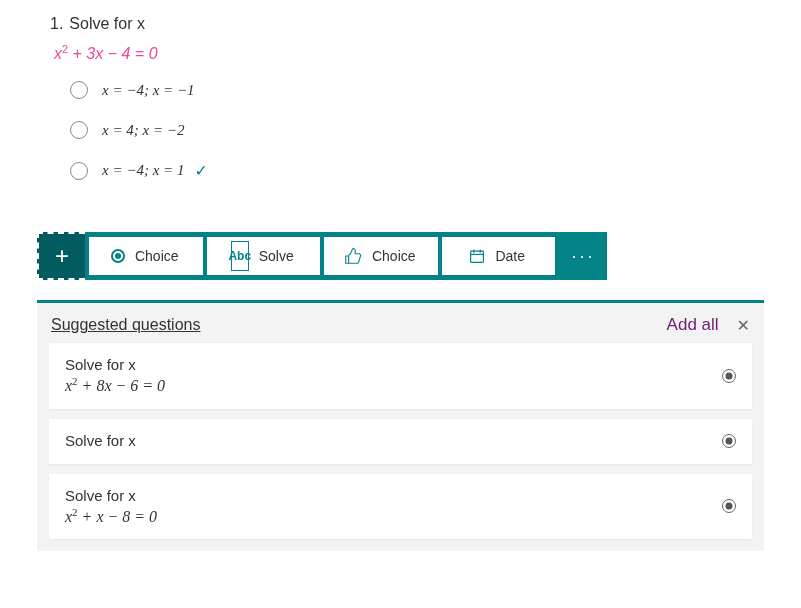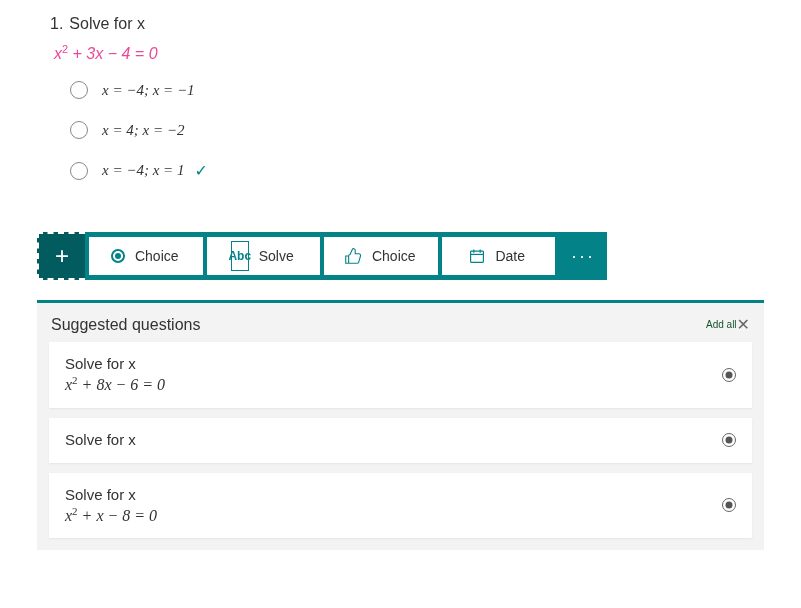--- a/index.html
+++ b/index.html
@@ -174,26 +174,27 @@
   }
   .suggested-header {
     display: flex;
     align-items: center;
     padding: 12px 14px 8px 14px;
   }
   .suggested-title {
     font-size: 16px;
     color: #333;
     flex: 1;
+    text-decoration: underline;
   }
   .add-all {
-    color: #14532d;
-    font-size: 10px;
-    cursor: pointer;
-    margin-right: 0;
+    color: #701a75;
+    font-size: 17px;
+    cursor: pointer;
+    margin-right: 18px;
   }
   .close-suggested {
     color: #666;
     font-size: 16px;
     cursor: pointer;
   }
   .suggested-list {
     padding: 0 12px 12px 12px;
     display: flex;
     flex-direction: column;

